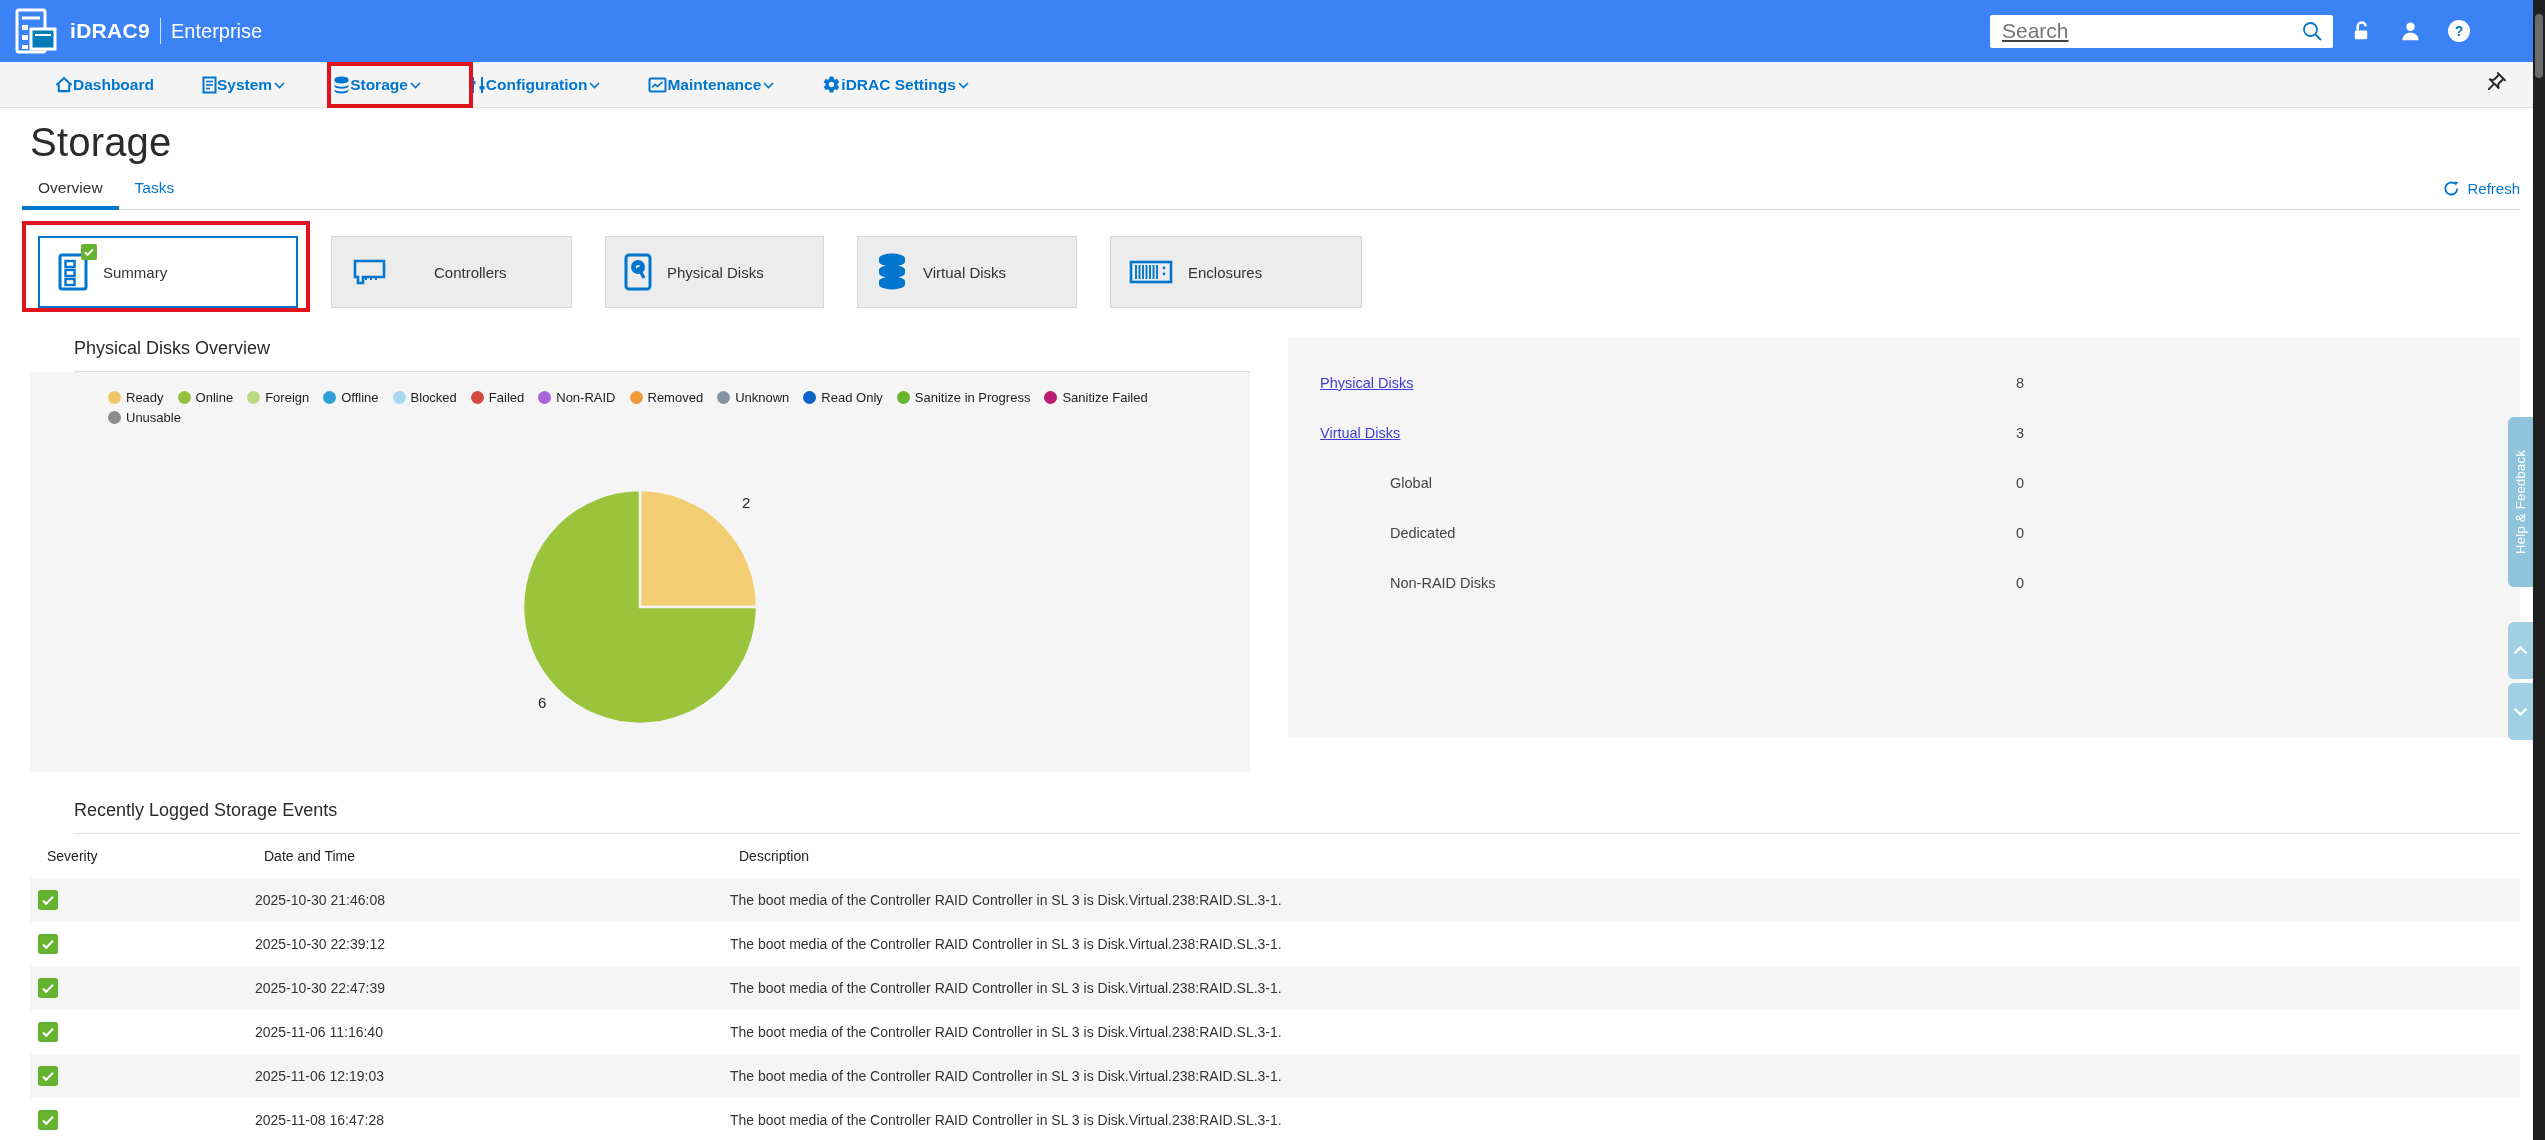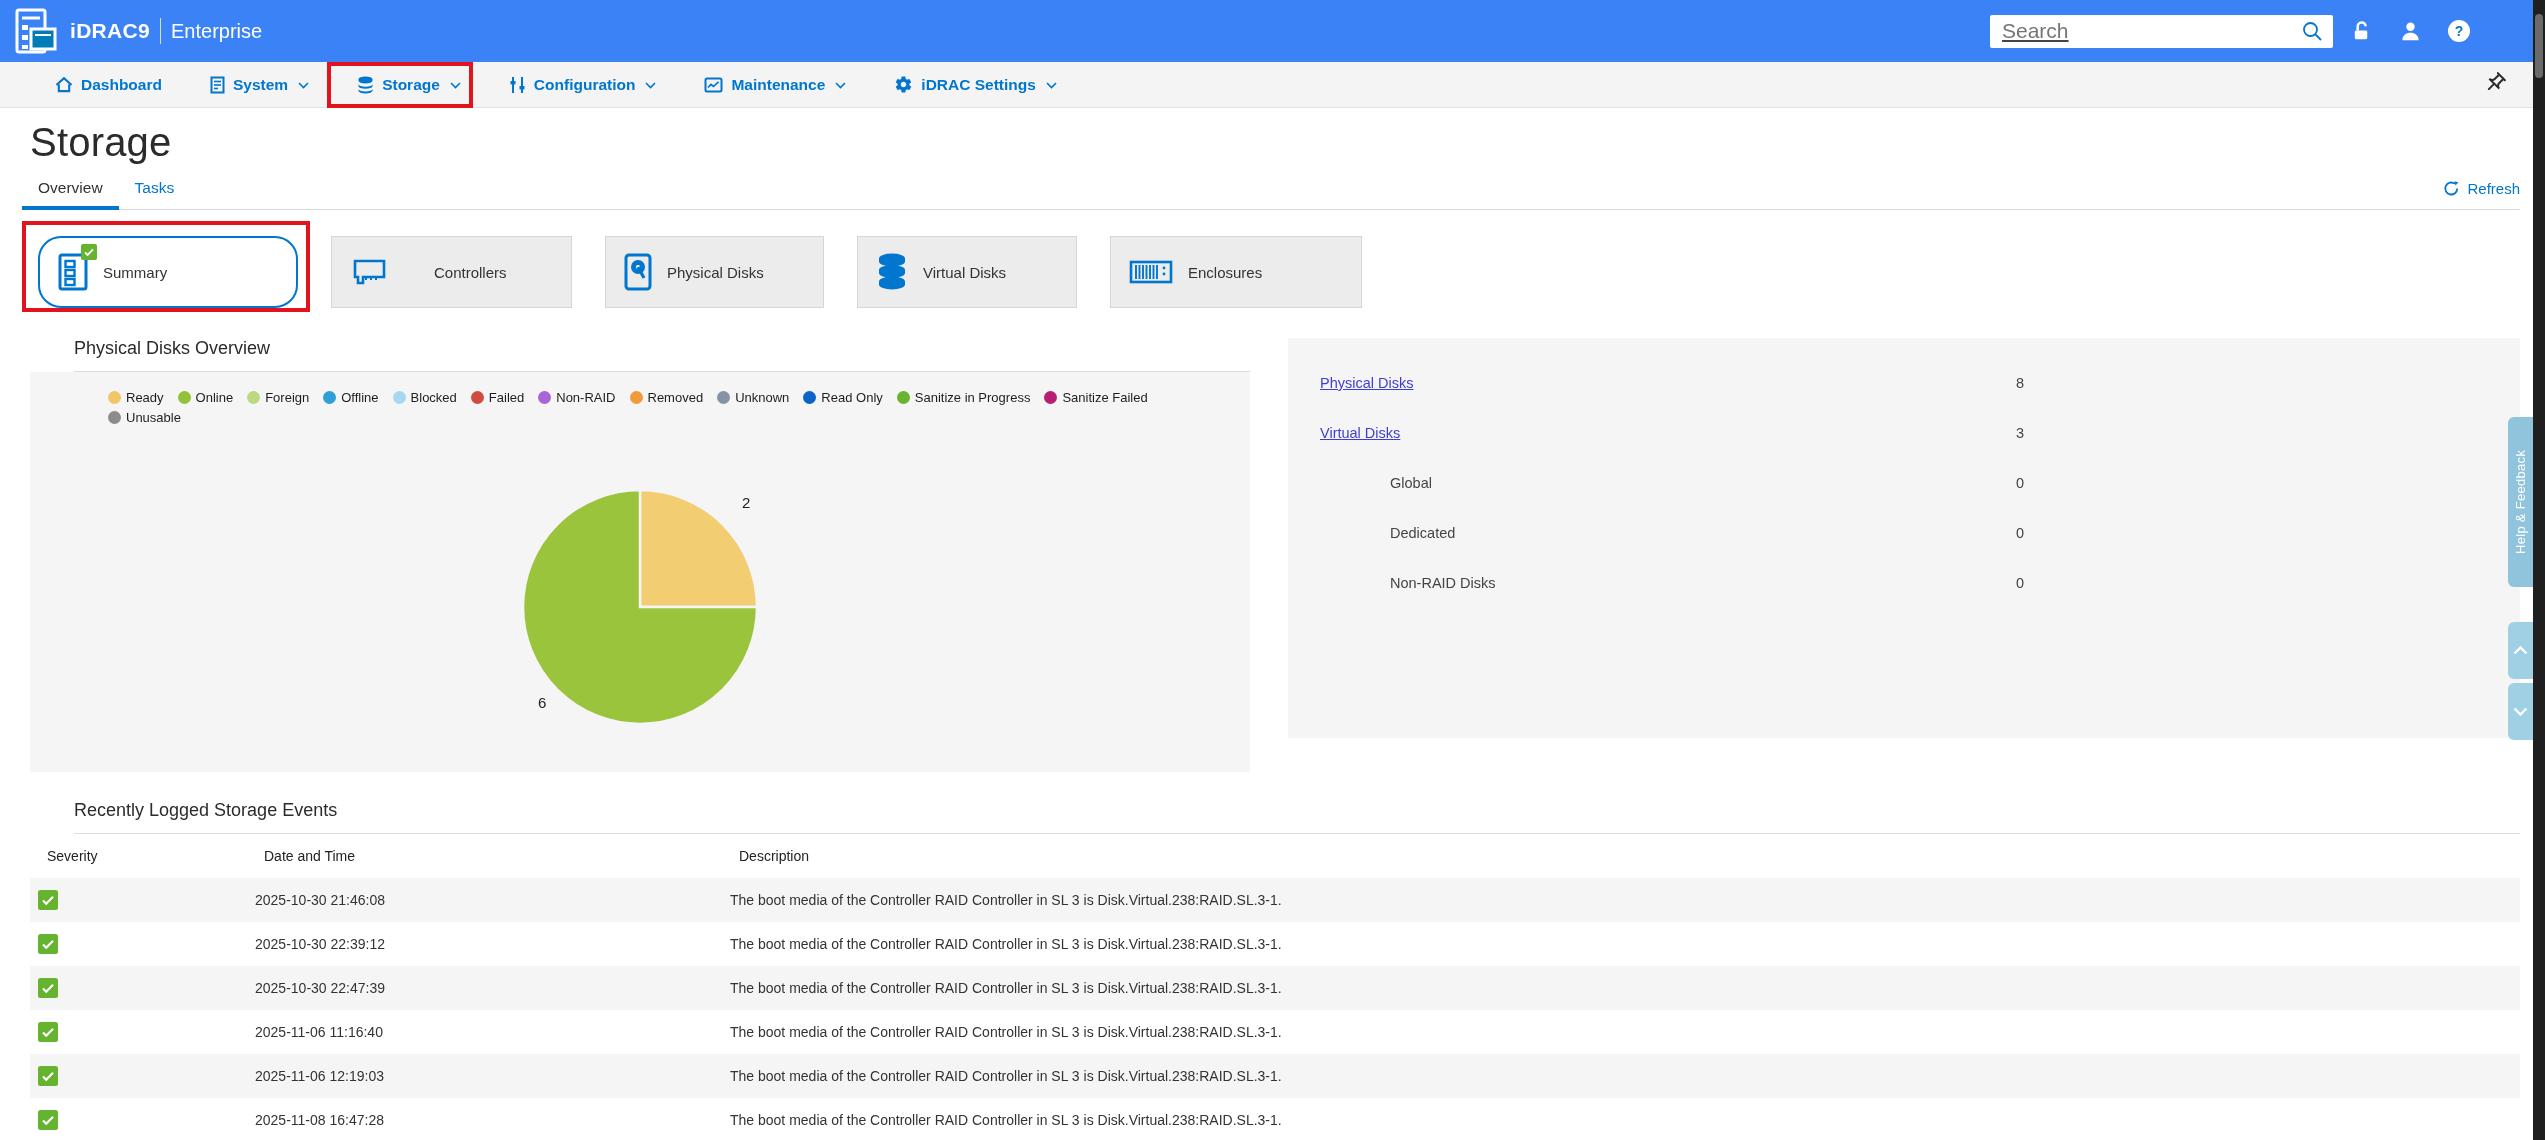--- a/index.html
+++ b/index.html
@@ -16,39 +16,39 @@
   .brand-edition { font-size:20px; font-weight:400; }
   .header-right { margin-left:auto; display:flex; align-items:center; }
   .search-box { width:343px; height:33px; background:#fff; border-radius:2px; display:flex; align-items:center; padding:0 10px 0 12px; margin-right:16px; }
   .search-box input { flex:1; border:none; outline:none; font-size:21px; color:#444; font-family:"Liberation Sans",sans-serif; background:transparent;text-decoration:underline; }
   .search-box input::placeholder { color:#757575; }
   .hdr-icons { display:flex; align-items:center; gap:25px; margin-right:28px; }
   .hdr-icon { width:24px; height:24px; display:flex; align-items:center; justify-content:center; cursor:pointer; }
 
   
   .nav-bar { height:46px; background:#f4f4f4; border-bottom:1px solid #e3e3e3; display:flex; align-items:center; padding-left:55px; gap:48px; }
-  .nav-item { display:flex; align-items:center; gap:8px; color:#0076ce; font-size:15.5px; font-weight:700; cursor:pointer; white-space:nowrap; }
+  .nav-item { display:flex; align-items:center; color:#0076ce; font-size:15.5px; font-weight:700; cursor:pointer; white-space:nowrap; }
   .nav-item svg { flex:0 0 auto; }
   .nav-caret { margin-left:2px; margin-top:2px; }
   .nav-pin { margin-left:auto; margin-right:38px; cursor:pointer; }
 
   
   .page-title { font-size:40px; font-weight:300; color:#2b2b2b; margin:12px 0 0 30px; letter-spacing:.2px; }
   .tab-row { display:flex; align-items:flex-end; margin:14px 25px 0 22px; border-bottom:1px solid #d9d9d9; }
   .tab { padding:0 16px 9px 16px; font-size:15.5px; cursor:pointer; }
   .tab.active { color:#333; border-bottom:4px solid #0076ce; margin-bottom:-1px; }
   .tab.inactive { color:#0076ce; border-bottom:4px solid transparent; margin-bottom:-1px; }
   .refresh-link { margin-left:auto; display:flex; align-items:center; gap:7px; color:#0076ce; font-size:15px; padding-bottom:12px; cursor:pointer; }
 
   
   .cards-row { display:flex; gap:33px; margin:26px 0 0 38px; }
   .card { height:72px; background:#ececec; border:1px solid #d6d6d6; display:flex; align-items:center; padding-left:18px; gap:15px; cursor:pointer; }
   .card.active { background:#fff; border:2px solid #0076ce; }
   .card-label { font-size:15px; color:#333; }
-  .card:nth-child(1){ width:260px;border-radius:23px; } .card:nth-child(2){ width:241px;gap:44px; } .card:nth-child(3){ width:219px; }
+  .card:nth-child(1){ width:260px; } .card:nth-child(2){ width:241px;gap:44px; } .card:nth-child(3){ width:219px; }
   .card:nth-child(4){ width:220px; } .card:nth-child(5){ width:252px; }
   .card-icon-wrap { position:relative; display:flex; align-items:center; }
   .card-badge { position:absolute; top:-9px; right:-9px; }
 
   
   .two-col { display:grid; grid-template-columns:1220px 1fr; gap:38px; margin:30px 25px 0 30px; }
   .section-head { font-size:18px; color:#2b2b2b; padding-bottom:12px; border-bottom:1px solid #dcdcdc;margin-left:44px; }
   .panel { background:#f5f5f5; height:400px; position:relative; }
 
   .legend { display:flex; flex-wrap:wrap; column-gap:14px; row-gap:5px; padding:18px 10px 0 78px; max-width:1170px; }

